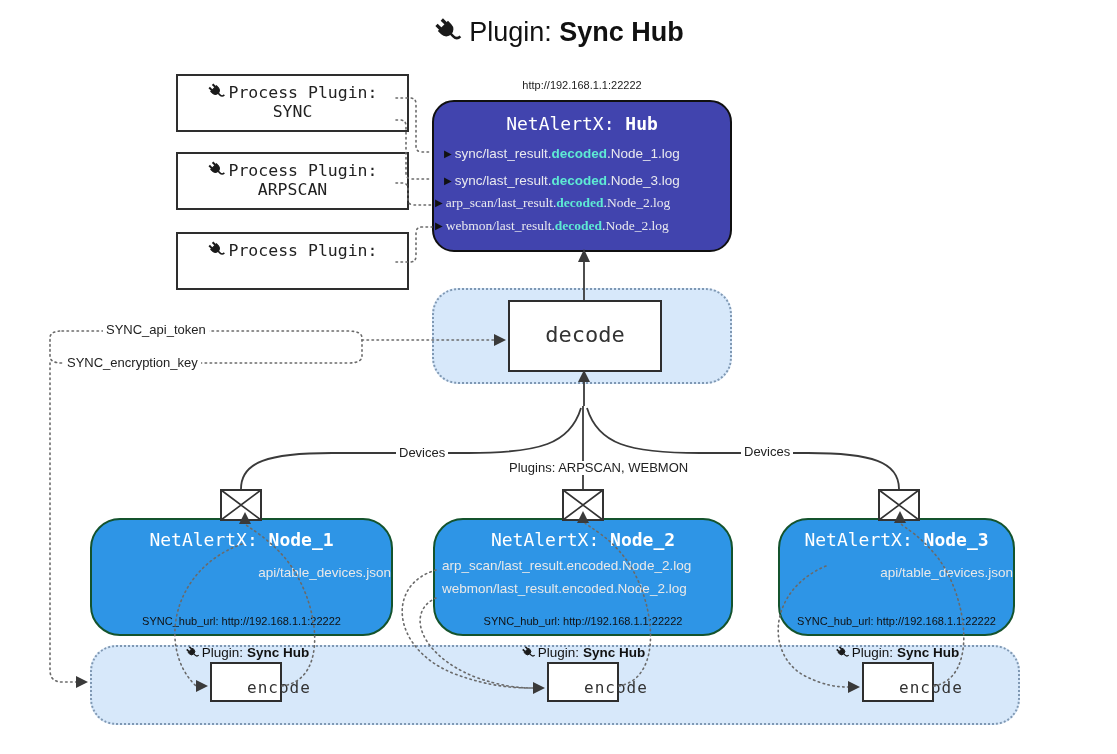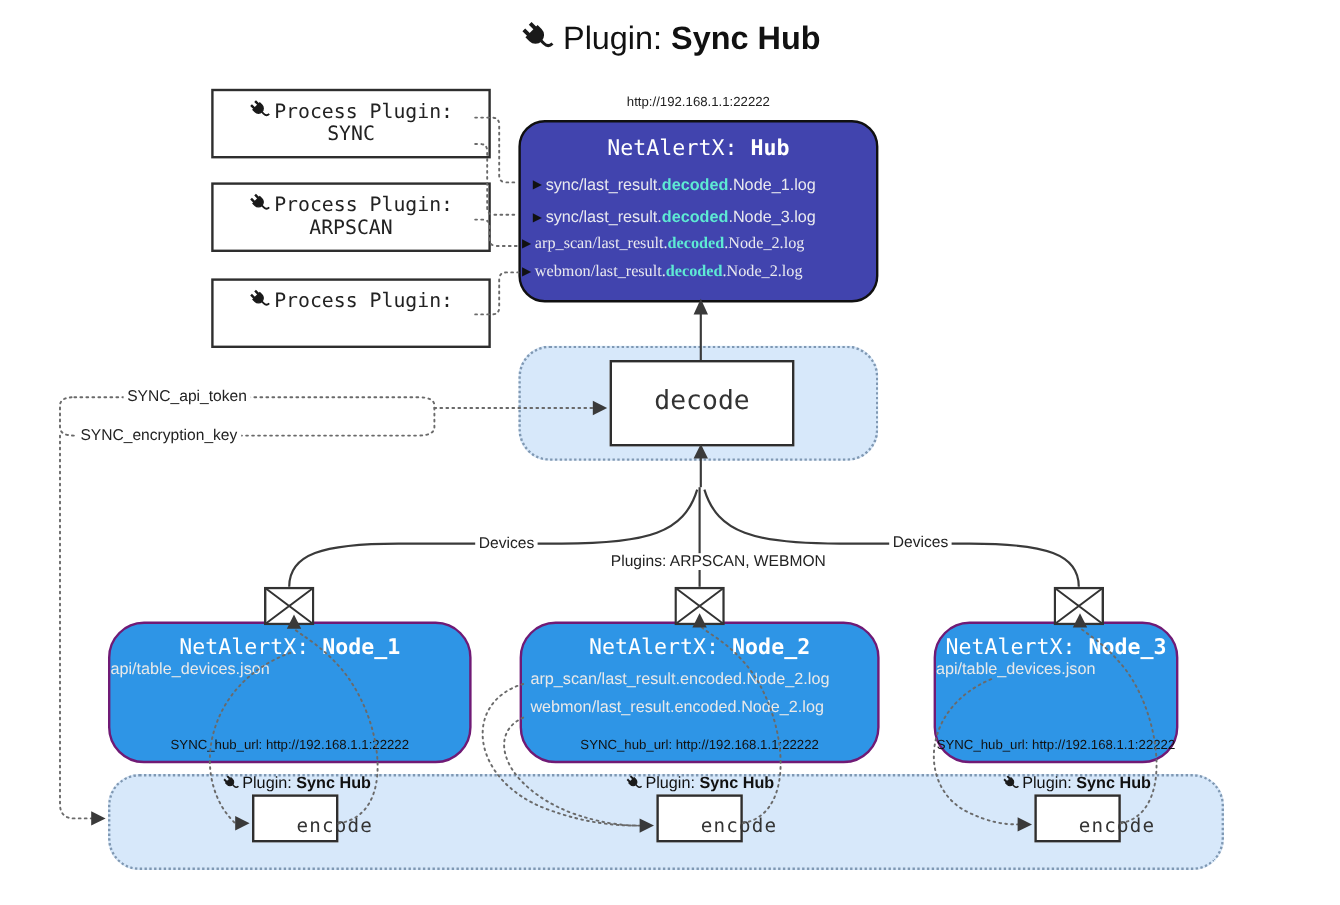--- a/index.html
+++ b/index.html
@@ -41,24 +41,24 @@
          text-align:center;color:#333;box-sizing:border-box;}
   .decode-box{left:508px;top:300px;width:154px;height:72px;font-size:22px;line-height:66px;}
   .encode-box{top:662px;width:72px;height:40px;font-size:16px;line-height:48px;letter-spacing:1px;padding-left:35px;}
 
   
   .flabel{position:absolute;background:#fff;font-size:13px;color:#222;z-index:50;
           padding:0 3px;white-space:nowrap;line-height:1.1;}
 
   
   .node-box{position:absolute;top:518px;height:118px;background:var(--node_fill);
-            border:2px solid #701a75;border-radius:30px;z-index:10;box-sizing:border-box;}
+            border:2px solid #14532d;border-radius:30px;z-index:10;box-sizing:border-box;}
   .node-title{font-size:18px;color:#fff;text-align:center;margin-top:9px;white-space:nowrap;}
   .node-title b{font-weight:700;}
-  .node-file{font-size:13.5px;color:#e9e9e9;text-align:left;white-space:nowrap;}
+  .node-file{font-size:13.5px;color:#e9e9e9;text-align:right;margin-top:15px;white-space:nowrap;}
   .node-file.compact{text-align:left;padding-left:7px;margin-top:8px;}
   .node-url{position:absolute;bottom:7px;left:0;width:100%;text-align:center;
             font-size:11px;color:#111;white-space:nowrap;}
 
   
   .band{left:90px;top:645px;width:930px;height:80px;border-radius:26px;}
   .enc-label{position:absolute;top:645px;width:200px;text-align:center;font-size:13.5px;
              color:#111;z-index:14;white-space:nowrap;}
   .enc-label b{font-weight:700;}
   .enc-label .plg{vertical-align:-3px;margin-right:2px;}
@@ -135,21 +135,21 @@
     <div class="node-title mono"><span>NetAlertX:</span>&nbsp;<b>Node_1</b></div>
     <div class="node-file">api/table_devices.json</div>
     <div class="node-url">SYNC_hub_url: http://192.168.1.1:22222</div>
   </div>
   <div class="node-box" style="left:433px;width:300px">
     <div class="node-title mono"><span>NetAlertX:</span>&nbsp;<b>Node_2</b></div>
     <div class="node-file compact">arp_scan/last_result.encoded.Node_2.log</div>
     <div class="node-file compact">webmon/last_result.encoded.Node_2.log</div>
     <div class="node-url">SYNC_hub_url: http://192.168.1.1:22222</div>
   </div>
-  <div class="node-box" style="left:778px;width:204px">
+  <div class="node-box" style="left:778px;width:237px">
     <div class="node-title mono"><span>NetAlertX:</span>&nbsp;<b>Node_3</b></div>
     <div class="node-file">api/table_devices.json</div>
     <div class="node-url">SYNC_hub_url: http://192.168.1.1:22222</div>
   </div>
 
   <svg class="env-svg" style="left:220px;top:489px" width="42" height="32">
       <use href="#envelope"></use>
     </svg>
   <svg class="env-svg" style="left:562px;top:489px" width="42" height="32">
       <use href="#envelope"></use>

